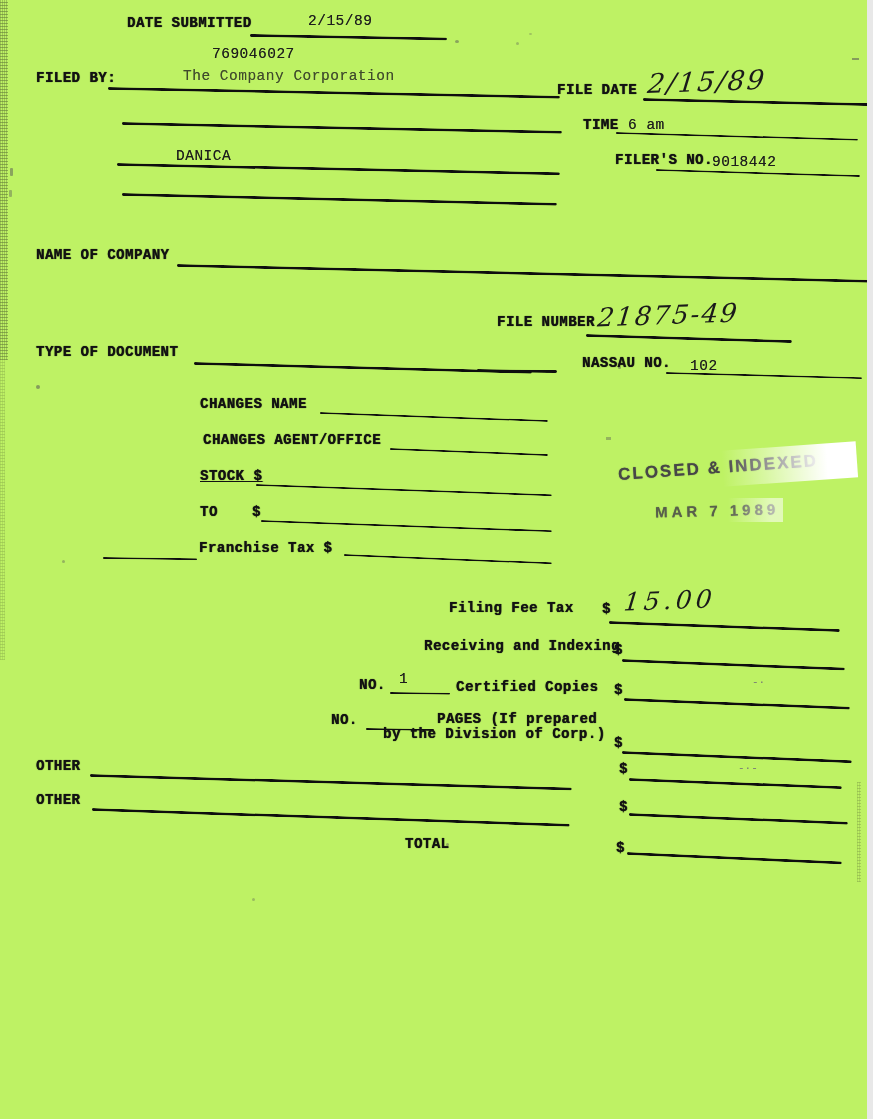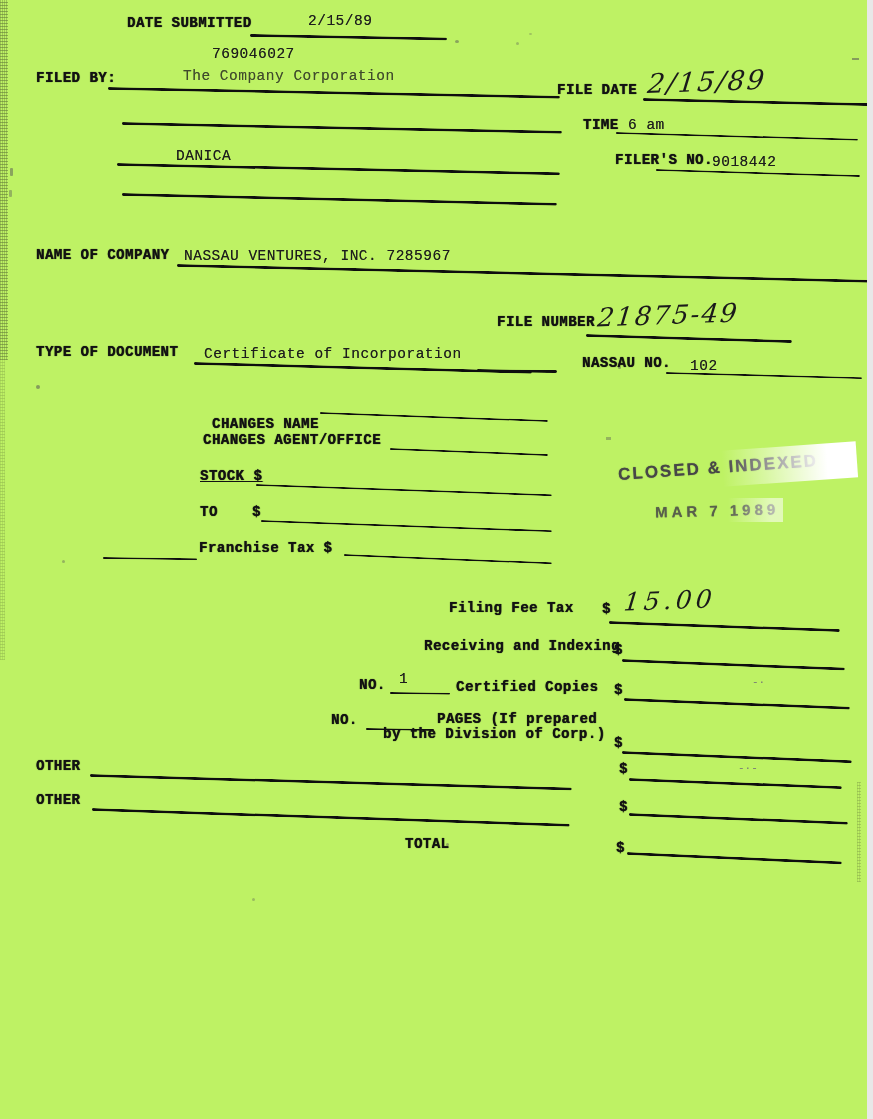--- a/index.html
+++ b/index.html
@@ -83,37 +83,35 @@
 
   <div class="abs label" style="left:583px;top:117px;">TIME</div>
   <div class="abs typed" style="left:628px;top:117px;">6 am</div>
   <div class="line thin" style="left:616px;top:132px;width:242px;transform:rotate(1.6deg);"></div>
 
   <div class="abs label" style="left:583px;top:152px;margin-left:32px;">FILER'S NO.</div>
   <div class="abs typed" style="left:712px;top:154px;">9018442</div>
   <div class="line thin" style="left:656px;top:169px;width:204px;transform:rotate(1.7deg);"></div>
 
   <div class="abs label" style="left:36px;top:247px;">NAME OF COMPANY</div>
-  <div class="abs typed" style="left:184px;top:248px;">NASSAU VENTURES, INC. 7285967</div>
   <div class="line" style="left:177px;top:264px;width:696px;transform:rotate(1.3deg);"></div>
 
   <div class="abs label" style="left:497px;top:314px;">FILE NUMBER</div>
   <div class="abs hand" style="left:598px;top:300px;font-size:26px;">21875-49</div>
   <div class="line" style="left:586px;top:334px;width:206px;transform:rotate(1.7deg);"></div>
 
   <div class="abs label" style="left:36px;top:344px;">TYPE OF DOCUMENT</div>
-  <div class="abs typed" style="left:204px;top:346px;">Certificate of Incorporation</div>
   <div class="line" style="left:194px;top:362px;width:338px;transform:rotate(1.5deg);"></div>
 
   <div class="line" style="left:477px;top:369px;width:80px;transform:rotate(0.8deg);"></div>
   <div class="abs label" style="left:582px;top:355px;">NASSAU NO.</div>
   <div class="abs typed" style="left:690px;top:358px;">102</div>
   <div class="line thin" style="left:666px;top:372px;width:196px;transform:rotate(1.5deg);"></div>
 
-  <div class="abs label" style="left:212px;top:396px;margin-top:20px;">CHANGES NAME</div>
+  <div class="abs label" style="left:200px;top:396px;">CHANGES NAME</div>
   <div class="line thin" style="left:320px;top:412px;width:228px;transform:rotate(2deg);"></div>
 
   <div class="abs label" style="left:203px;top:432px;">CHANGES AGENT/OFFICE</div>
   <div class="line thin" style="left:390px;top:448px;width:158px;transform:rotate(2.2deg);"></div>
 
   <div class="abs label" style="left:200px;top:468px;text-decoration:underline;">STOCK $</div>
   <div class="line thin" style="left:256px;top:484px;width:296px;transform:rotate(2deg);"></div>
 
   <div class="abs label" style="left:200px;top:504px;">TO</div>
   <div class="abs label" style="left:252px;top:504px;">$</div>

